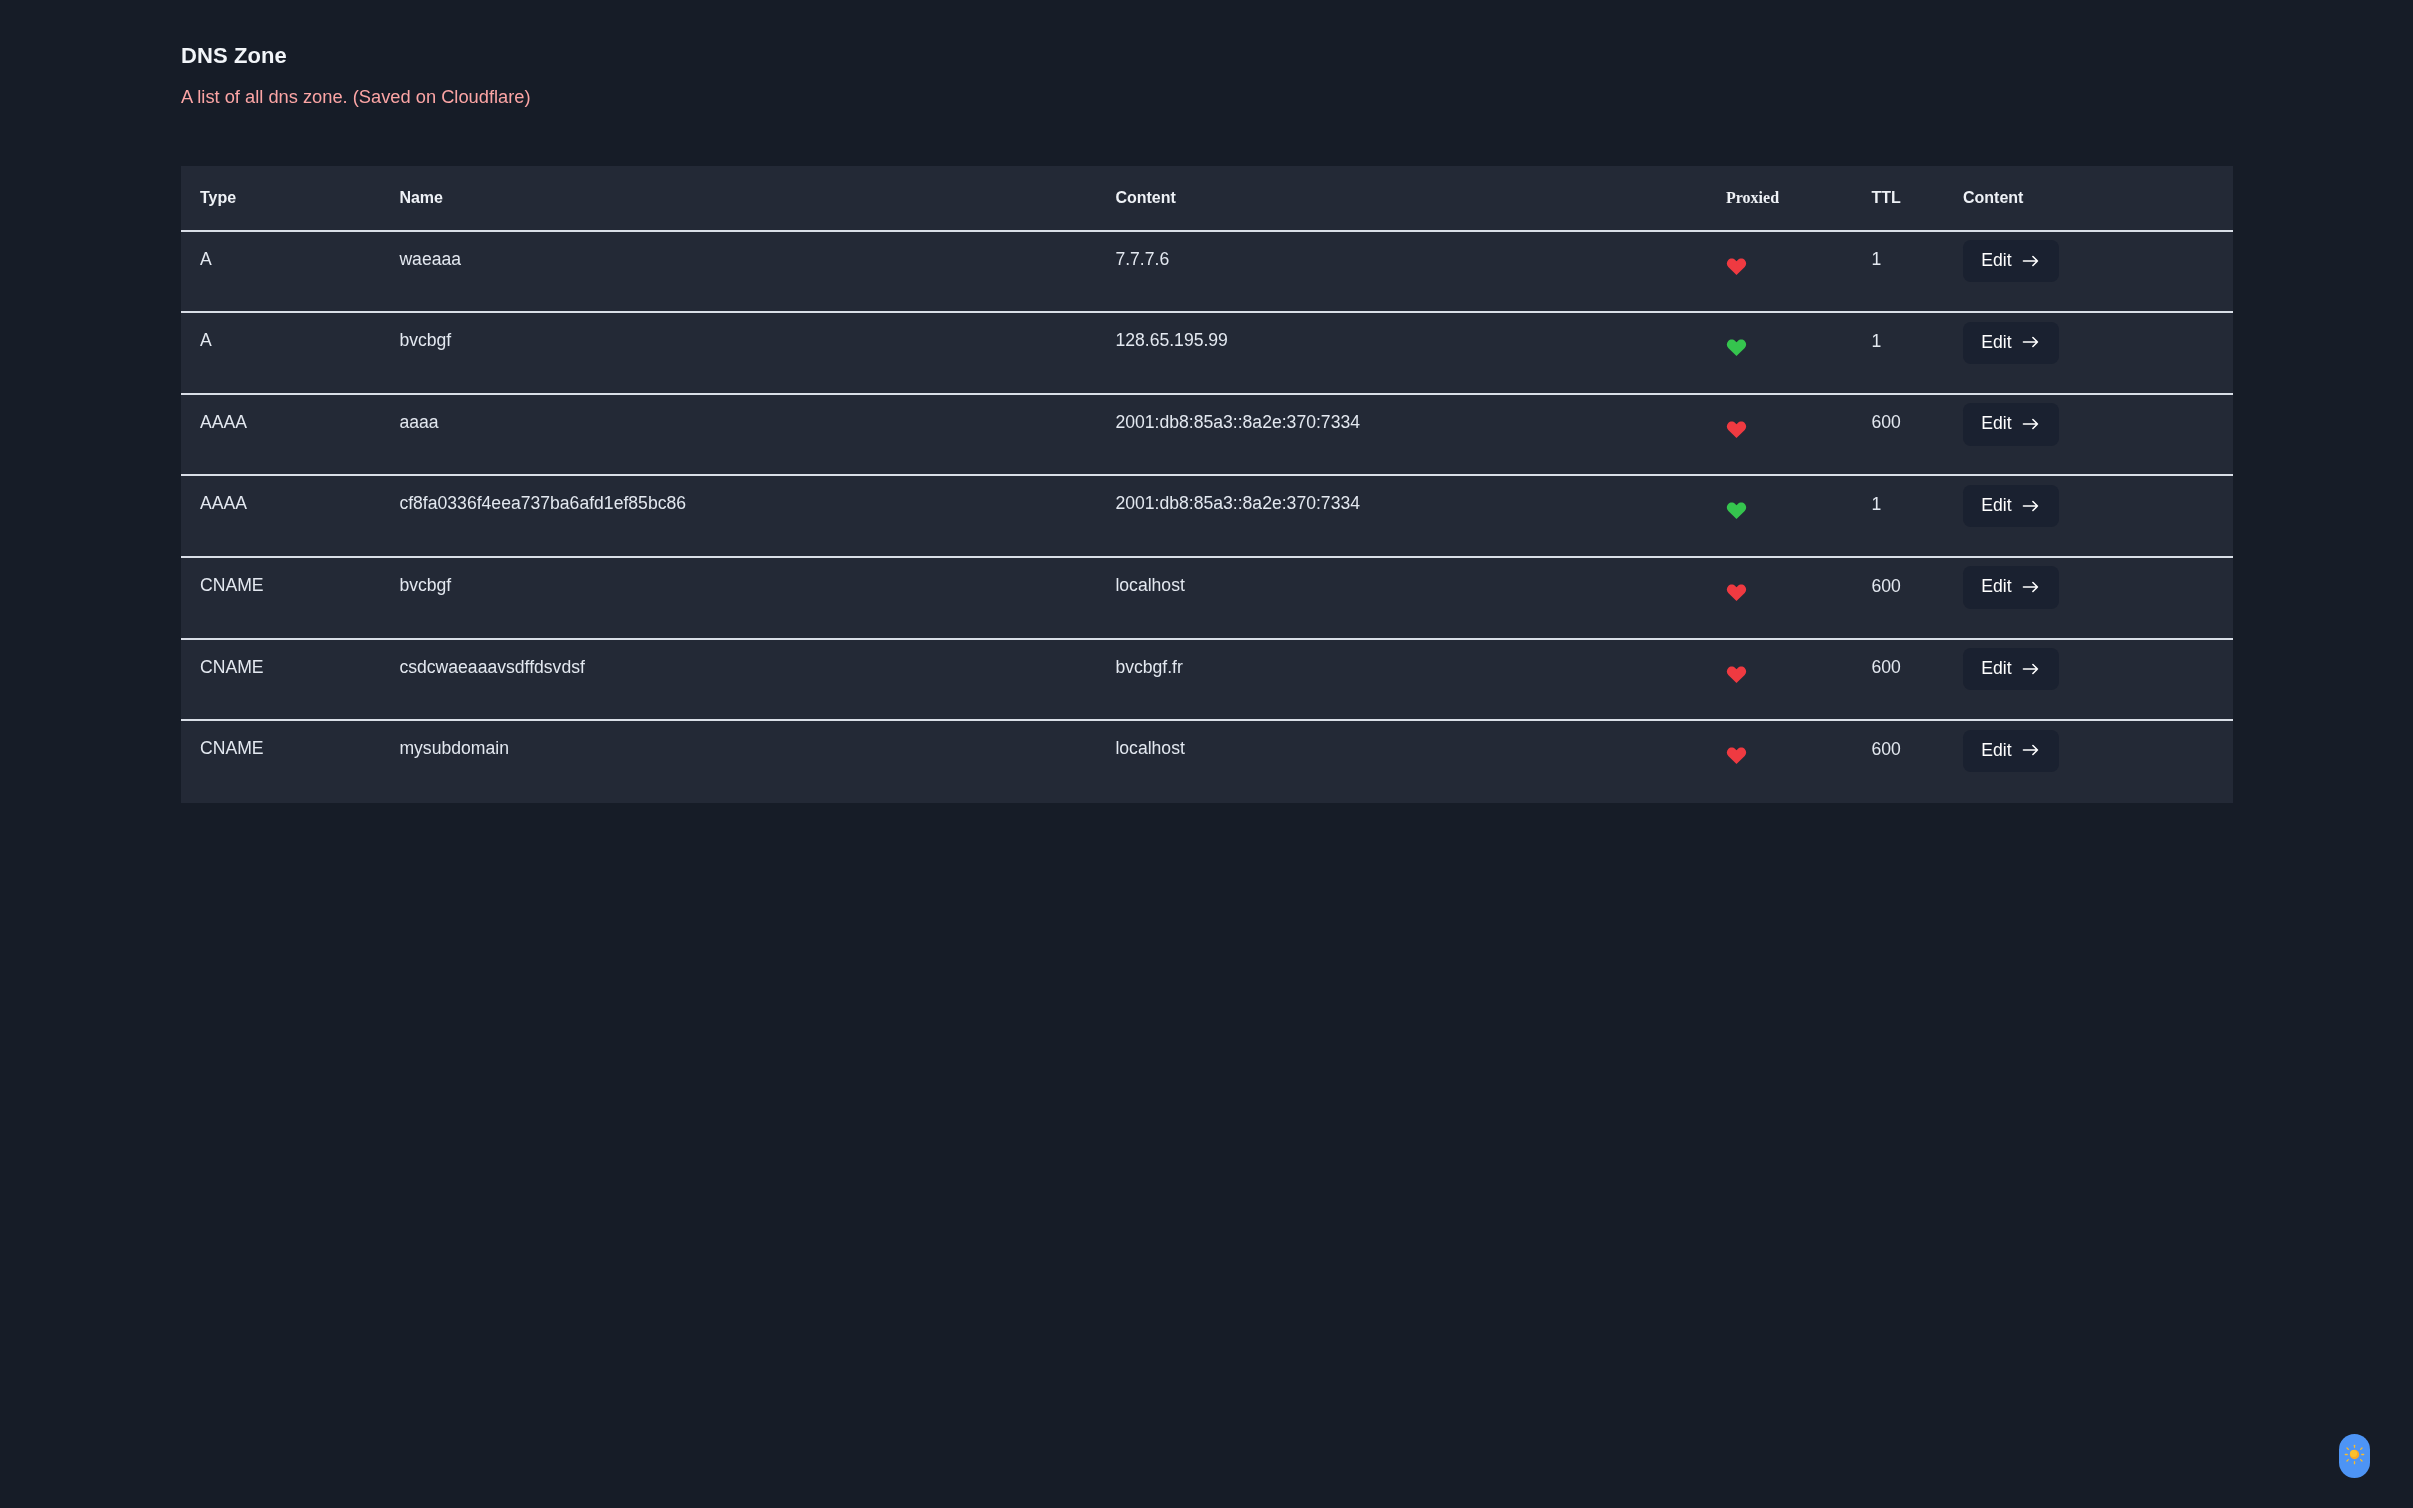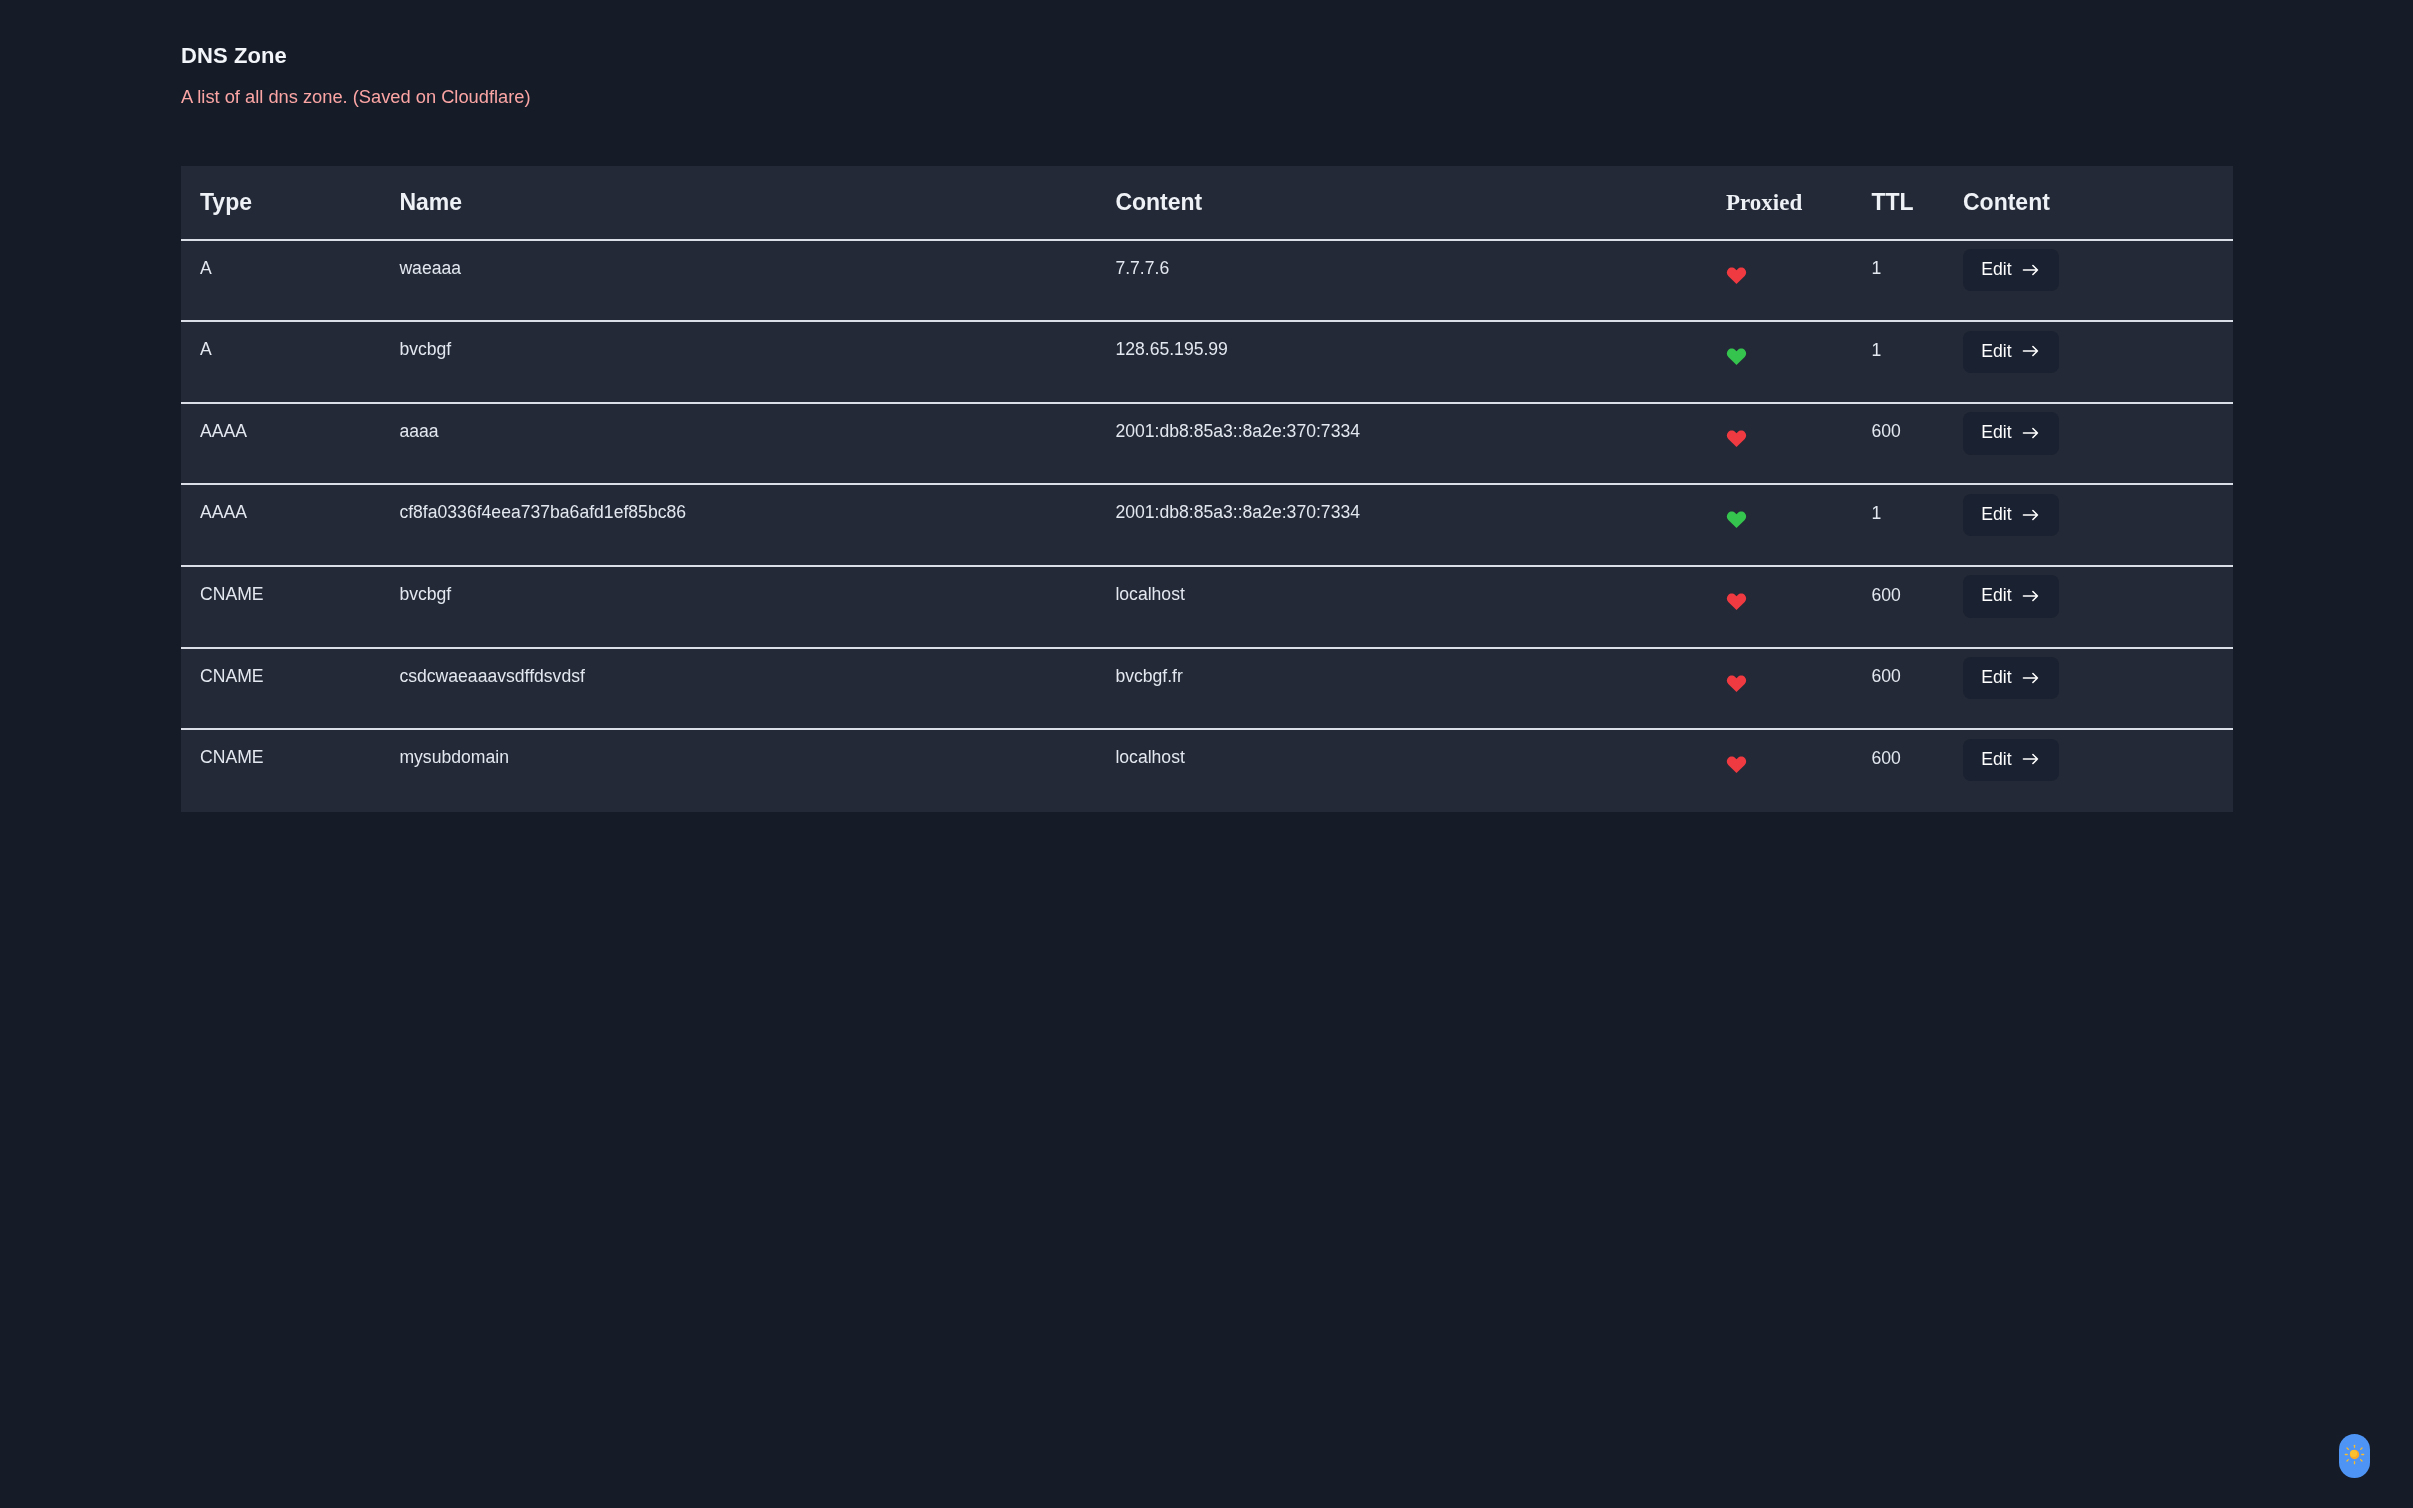--- a/index.html
+++ b/index.html
@@ -29,21 +29,21 @@
   }
   table.dns-table {
     width:100%;
     border-collapse:collapse;
     background:#232936;
     table-layout:fixed;
   }
   table.dns-table thead th {
     background:#232936;
     text-align:left;
-    font-size:23px;
+    font-size:16px;
     font-weight:bold;
     color:#eef1f6;
     padding:23px 0 22.6px 0;
     border-bottom:2.1px solid #d9dee7;
     vertical-align:middle;
   }
   table.dns-table tbody td {
     background:#232936;
     text-align:left;
     font-size:17.6px;

